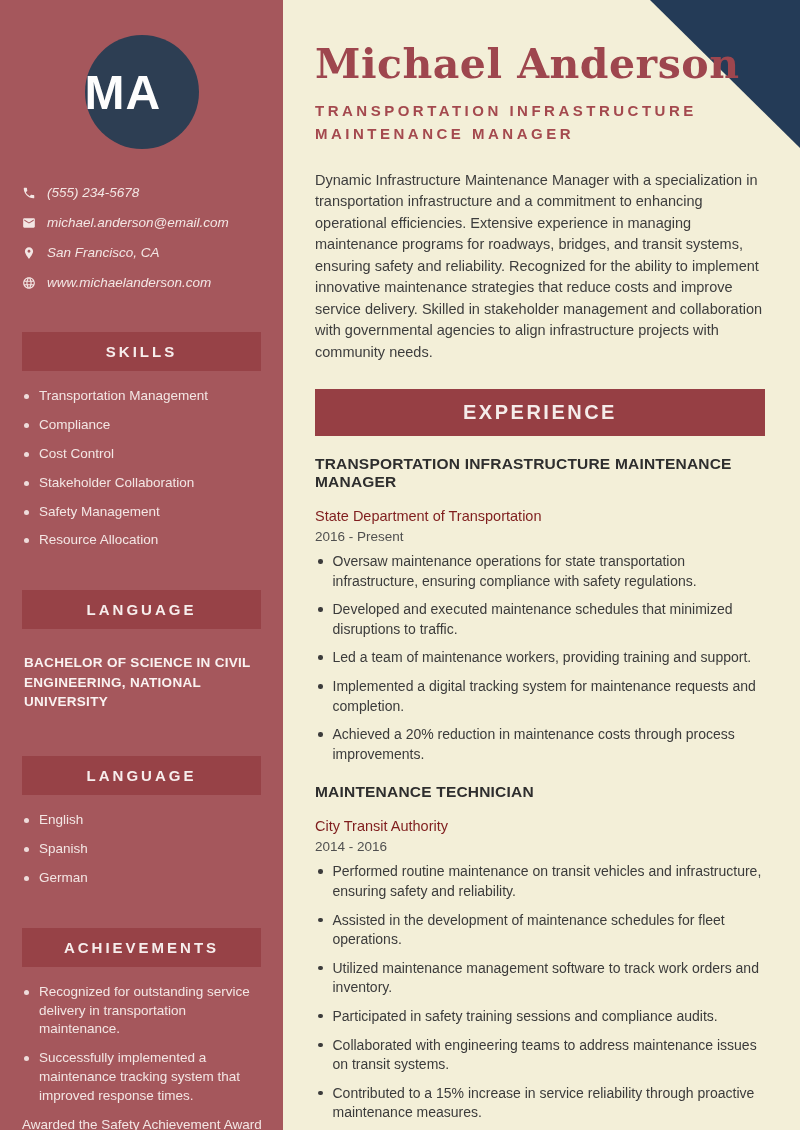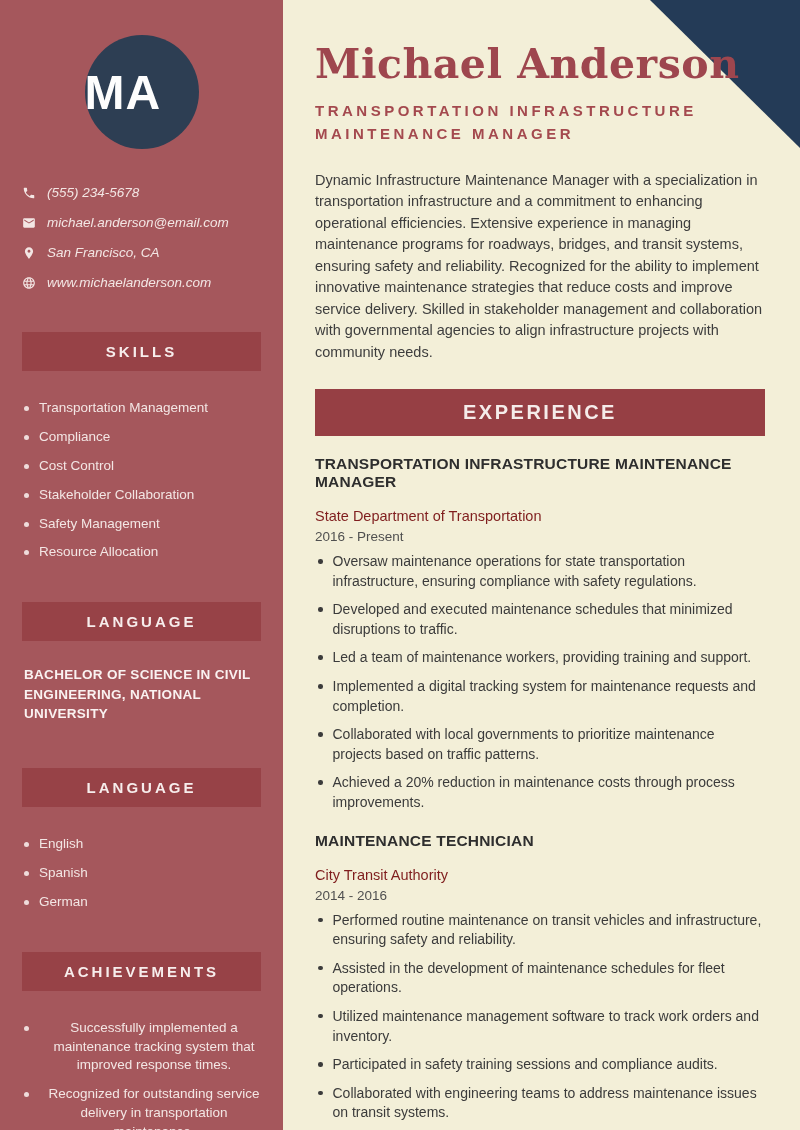--- a/index.html
+++ b/index.html
@@ -13,21 +13,21 @@
             margin:35px auto 0; display:flex; align-items:center; }
   .avatar span { color:#FDFDFD; font-size:48px; font-weight:bold; letter-spacing:1px; }
 
   .contact { margin-top:36px;font-style:italic; }
   .contact-row { display:flex; align-items:center; padding-left:22px; margin-bottom:15px; }
   .contact-row svg { width:14px; height:14px; flex-shrink:0; }
   .contact-row .ctext { margin-left:11px; font-size:13.5px; color:#F3E6E4; }
 
   .side-header { background:#974247; color:#F7EDEC; text-align:center; font-weight:bold;
                  letter-spacing:3px; font-size:15px; padding:11px 0; margin:0 22px; }
-  .side-list { margin:28px 0 0 0;text-align:center; }
+  .side-list { margin:16px 0 0 0; }
   .side-item { display:flex; padding-left:22px; margin-bottom:10px; font-size:13.5px; line-height:1.4; }
   .side-item .dot { width:5px; height:5px; border-radius:50%; background:#EFDCDB;
                     margin:7px 10px 0 2px; flex-shrink:0; }
   .skills-gap { margin-top:42px; }
   .edu-text { padding:0 24px; margin-top:24px; font-weight:bold; font-size:13.5px;
               line-height:1.45; color:#FAF2F1; letter-spacing:0.3px; }
   .ach-item { padding-right:14px; }
 
   
   .main { flex:1; background:#F3EFD8; position:relative; padding:0 35px 0 32px; }
@@ -132,25 +132,25 @@
       <div class="side-item">
           <span class="dot"></span>
           <span>German</span>
         </div>
     </div>
 
     <div class="side-header" style="margin-top:40px;">ACHIEVEMENTS</div>
     <div class="side-list">
       <div class="side-item ach-item">
           <span class="dot"></span>
+          <span>Recognized for outstanding service delivery in transportation maintenance.</span>
+        </div>
+      <div class="side-item ach-item">
+          <span class="dot"></span>
           <span>Successfully implemented a maintenance tracking system that improved response times.</span>
-        </div>
-      <div class="side-item ach-item">
-          <span class="dot"></span>
-          <span>Recognized for outstanding service delivery in transportation maintenance.</span>
         </div>
       <div class="side-item ach-item">
           <span>Awarded the Safety Achievement Award for exemplary safety practices.</span>
         </div>
     </div>
 
   </aside>
 
   <main class="main">
     <div class="corner-triangle"></div>
@@ -178,24 +178,20 @@
         <div class="job-bullet">
             <span class="bdot"></span>
             <span>Led a team of maintenance workers, providing training and support.</span>
           </div>
         <div class="job-bullet">
             <span class="bdot"></span>
             <span>Implemented a digital tracking system for maintenance requests and completion.</span>
           </div>
         <div class="job-bullet">
             <span class="bdot"></span>
-            <span>Collaborated with local governments to prioritize maintenance projects based on traffic patterns.</span>
-          </div>
-        <div class="job-bullet">
-            <span class="bdot"></span>
             <span>Achieved a 20% reduction in maintenance costs through process improvements.</span>
           </div>
       </div>
     </section>
 
     <section class="job2">
       <h3 class="job-title">MAINTENANCE TECHNICIAN</h3>
       <div class="job-company">City Transit Authority</div>
       <div class="job-dates">2014 - 2016</div>
       <div class="job-bullets">

